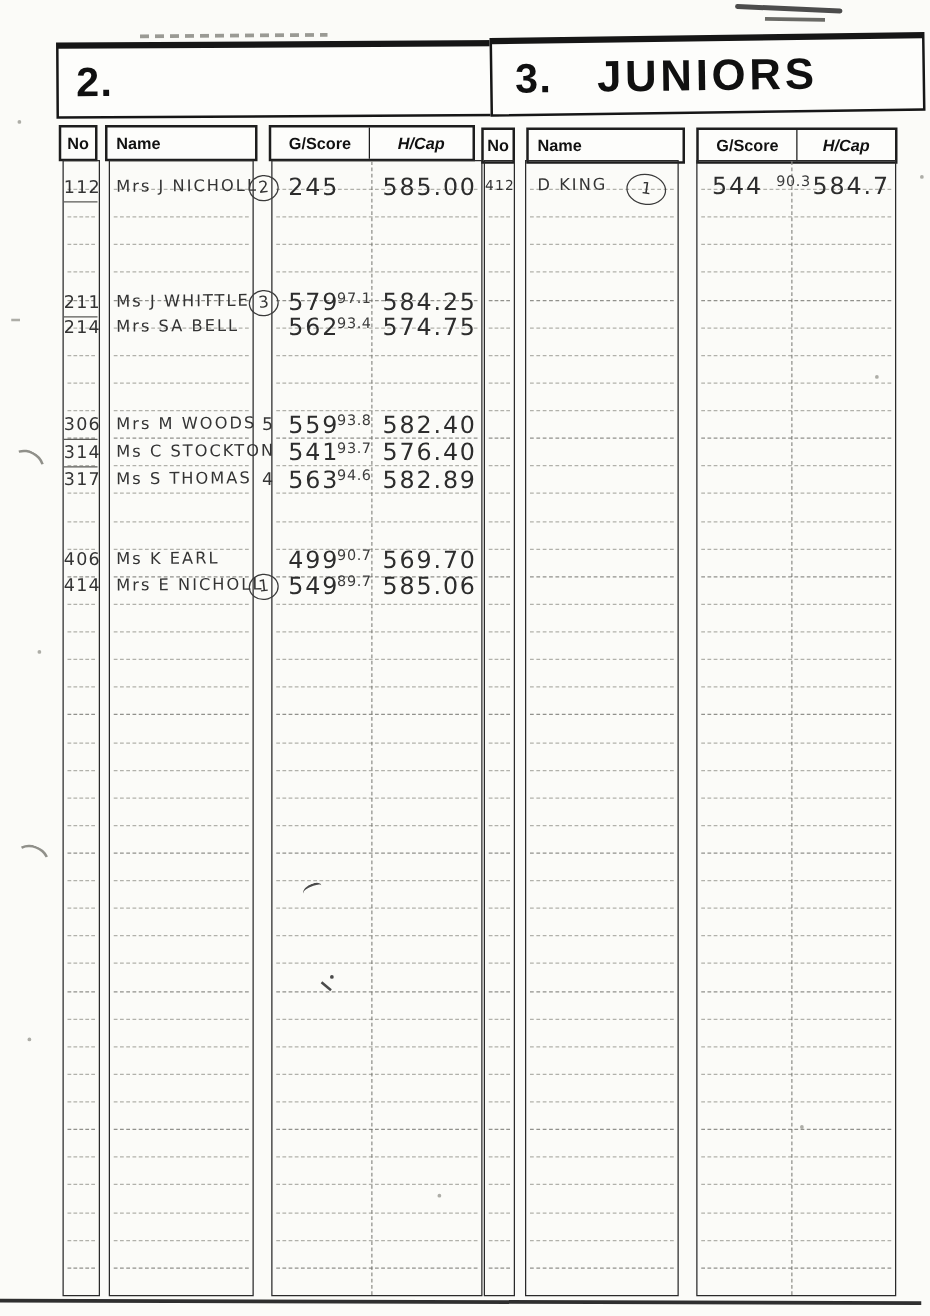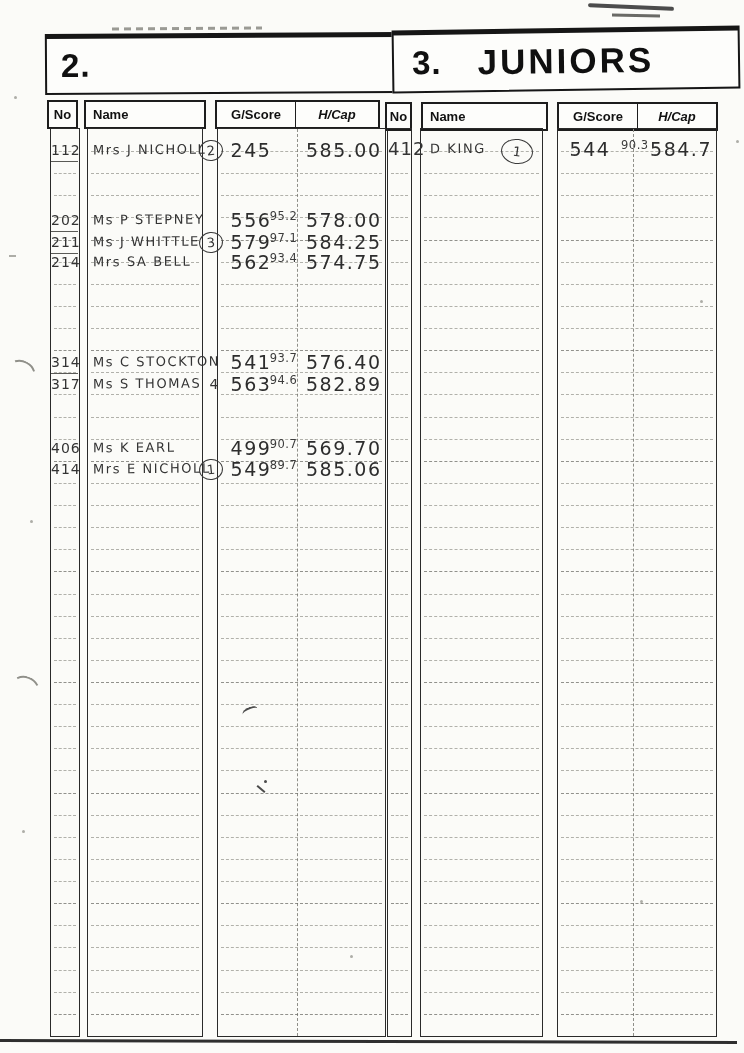--- a/index.html
+++ b/index.html
@@ -56,21 +56,21 @@
   .e-avg{font-size:11.5px;letter-spacing:.5px;top:-4px;color:#3c3c3c;}
   
   .lad .e-no{left:51px;width:27px;text-align:center;}
   .lad .e-name{left:93px;}
   .lad .e-rank.circled{left:199px;width:22px;}
   .lad .e-rank.plain{left:206px;width:16px;font-size:14px;}
   .lad .e-g{left:219px;width:64px;text-align:center;}
   .lad .e-avg{left:269px;width:29px;text-align:center;}
   .lad .e-h{left:306px;width:70px;text-align:right;}
   
-  .jun .e-no{left:388px;width:22px;text-align:left;font-size:18px;}
+  .jun .e-no{left:388px;width:22px;text-align:left;font-size:11px;}
   .jun .e-name{left:430px;}
   .jun .e-rank.circled{left:501px;width:30px;height:23px;line-height:23px;transform:rotate(8deg);}
   .jun .e-g{left:558px;width:64px;text-align:center;}
   .jun .e-avg{left:621px;width:27px;text-align:center;}
   .jun .e-h{left:645px;width:67px;text-align:right;}
   
   .bottom-rule{position:absolute;left:0;top:1040px;width:737px;height:2.5px;background:#2f2f2f;transform:rotate(0.15deg);}
   .smudge-a{position:absolute;left:112px;top:27px;width:150px;height:3px;
     background:repeating-linear-gradient(90deg,#9a9a94 0 7px,transparent 7px 12px);transform:rotate(-0.4deg);}
   .smudge-b{position:absolute;left:588px;top:5px;width:86px;height:4px;background:#4c4c4c;border-radius:2px;transform:rotate(2.5deg);}
@@ -391,45 +391,46 @@
     </div>
 
   <div class="entry lad" style="top:139px">
     <span class="e-no u">112</span>
     <span class="e-name">Mrs J NICHOLL</span>
     <span class="e-rank circled">2</span>
     <span class="e-g">245</span>
     <span class="e-h">585.00</span>
   </div>
 
-  <div class="entry lad" style="top:209px">
-    <span class="e-no u">202</span>
-    <span class="e-name">Ms P STEPNEY</span>
-    <span class="e-g">556</span>
-    <span class="e-avg">95.2</span>
-    <span class="e-h">578.00</span>
-  </div>
 
   <div class="entry lad" style="top:231px">
     <span class="e-no u">211</span>
     <span class="e-name">Ms J WHITTLE</span>
     <span class="e-rank circled">3</span>
     <span class="e-g">579</span>
     <span class="e-avg">97.1</span>
     <span class="e-h">584.25</span>
   </div>
 
   <div class="entry lad" style="top:251px">
     <span class="e-no">214</span>
     <span class="e-name">Mrs SA BELL</span>
     <span class="e-g">562</span>
     <span class="e-avg">93.4</span>
     <span class="e-h">574.75</span>
   </div>
 
+  <div class="entry lad" style="top:329px">
+    <span class="e-no u">306</span>
+    <span class="e-name">Mrs M WOODS</span>
+    <span class="e-rank plain">5</span>
+    <span class="e-g">559</span>
+    <span class="e-avg">93.8</span>
+    <span class="e-h">582.40</span>
+  </div>
 
   <div class="entry lad" style="top:351px">
     <span class="e-no u">314</span>
     <span class="e-name">Ms C STOCKTON</span>
     <span class="e-g">541</span>
     <span class="e-avg">93.7</span>
     <span class="e-h">576.40</span>
   </div>
 
   <div class="entry lad" style="top:373px">

